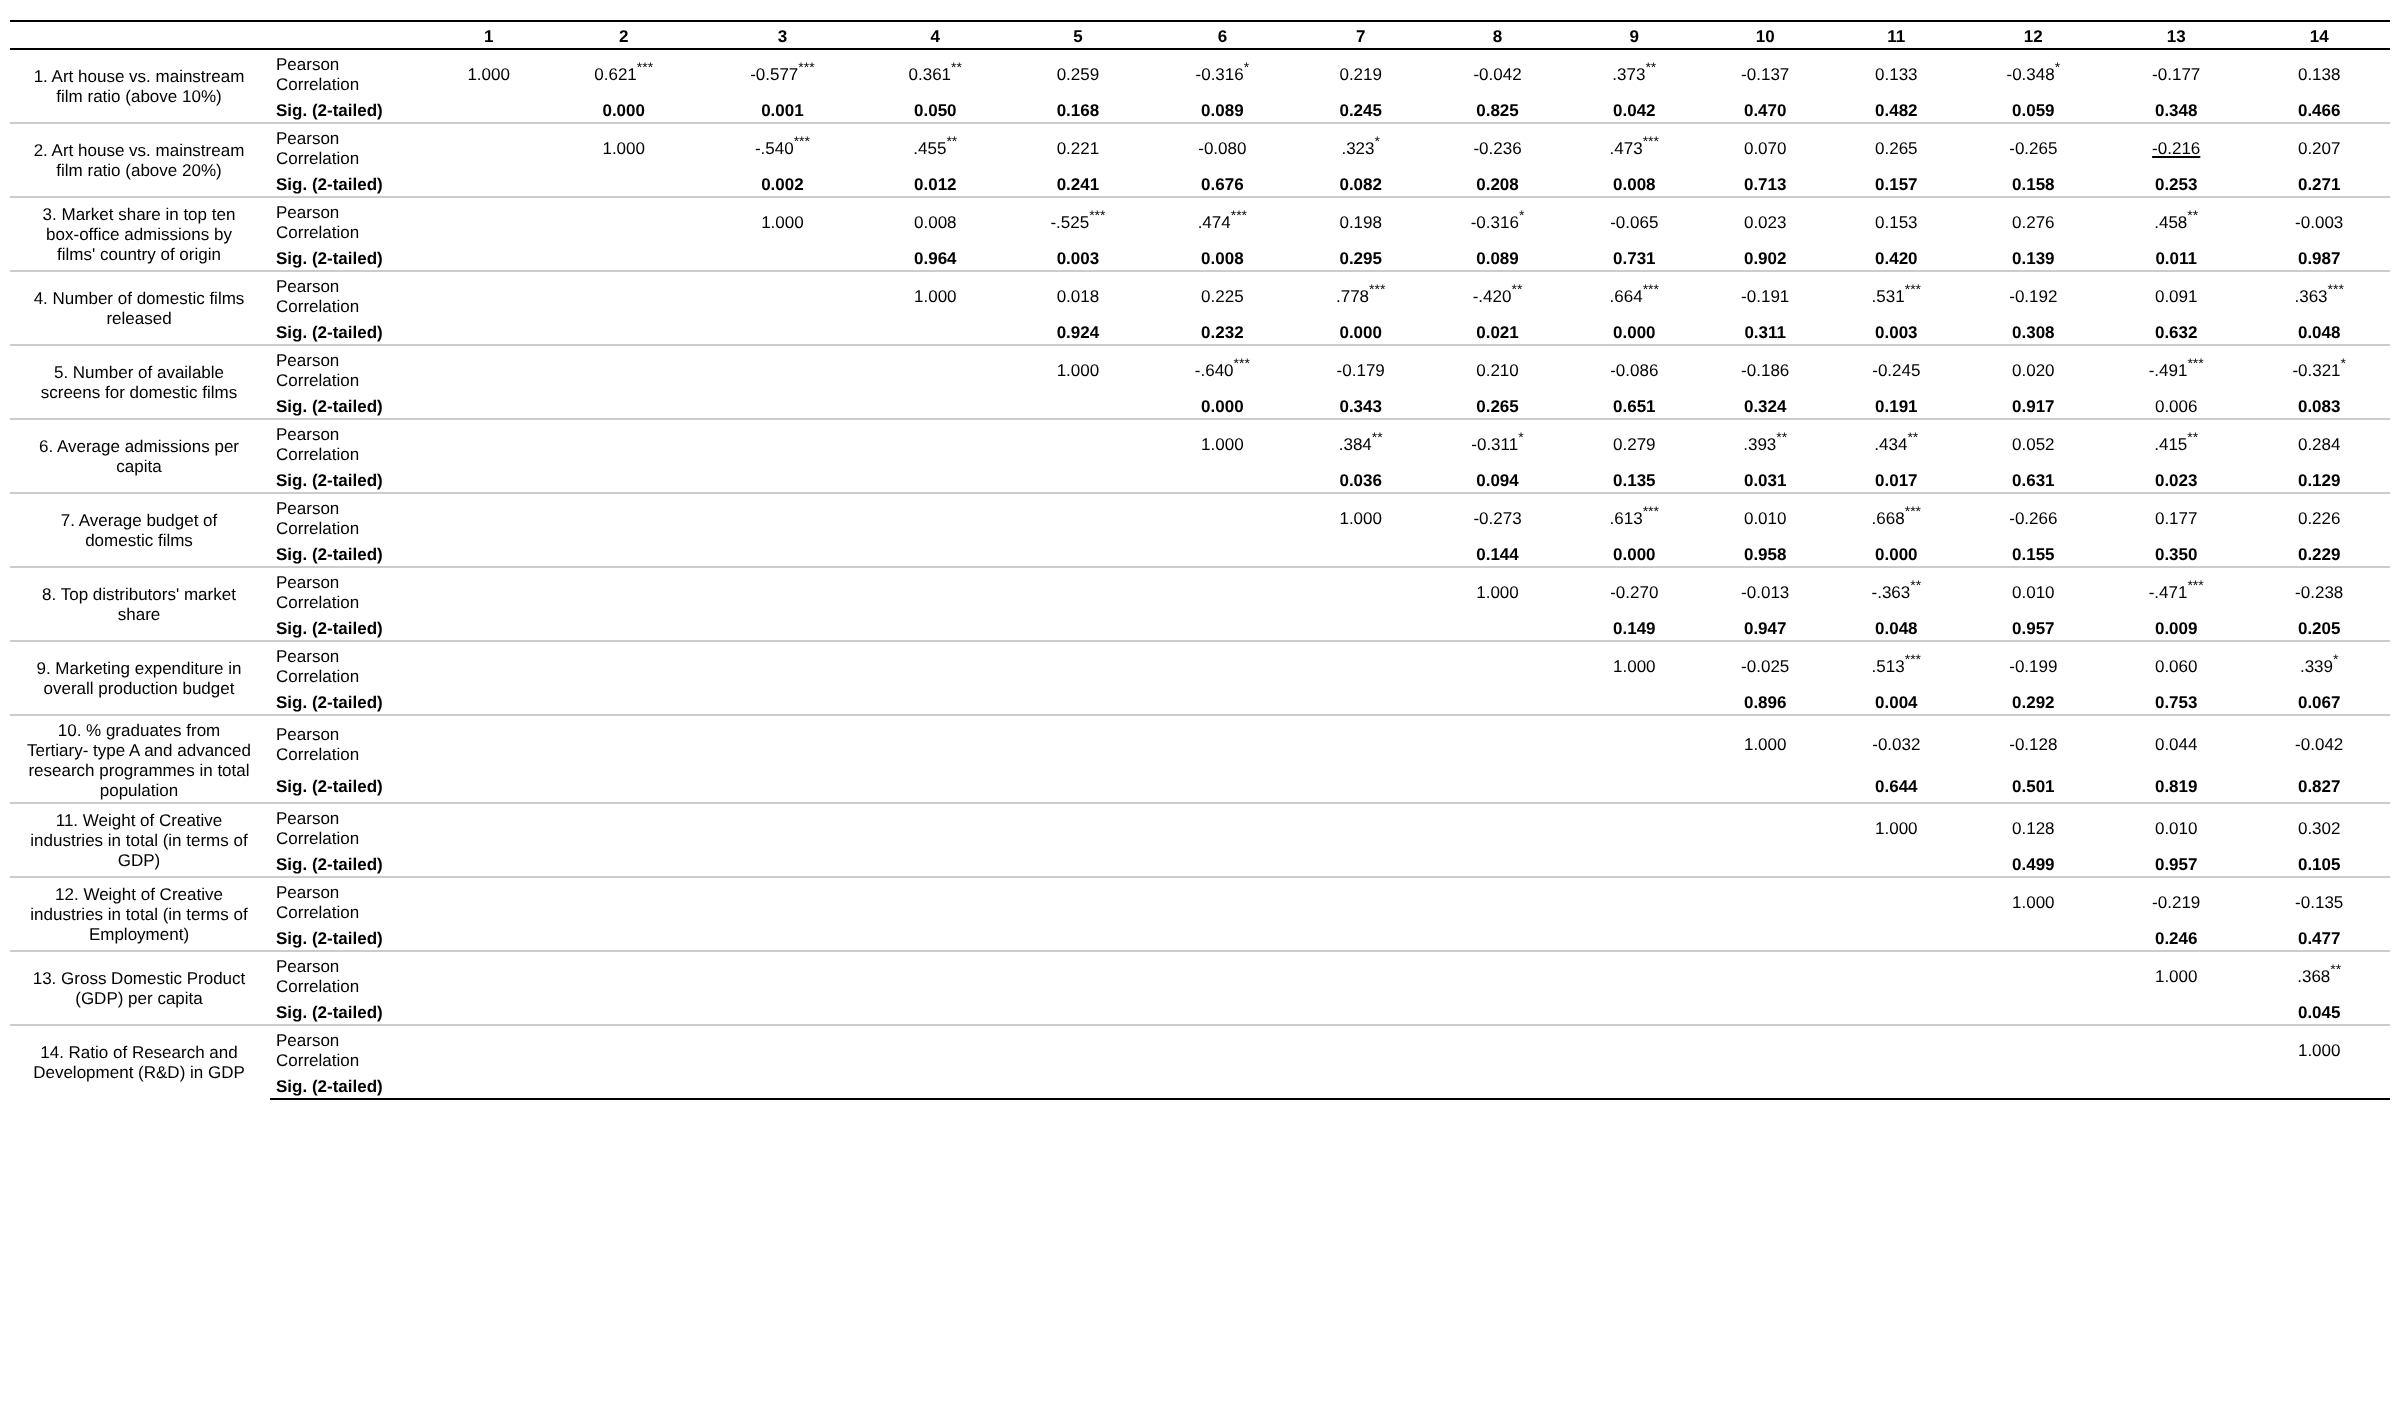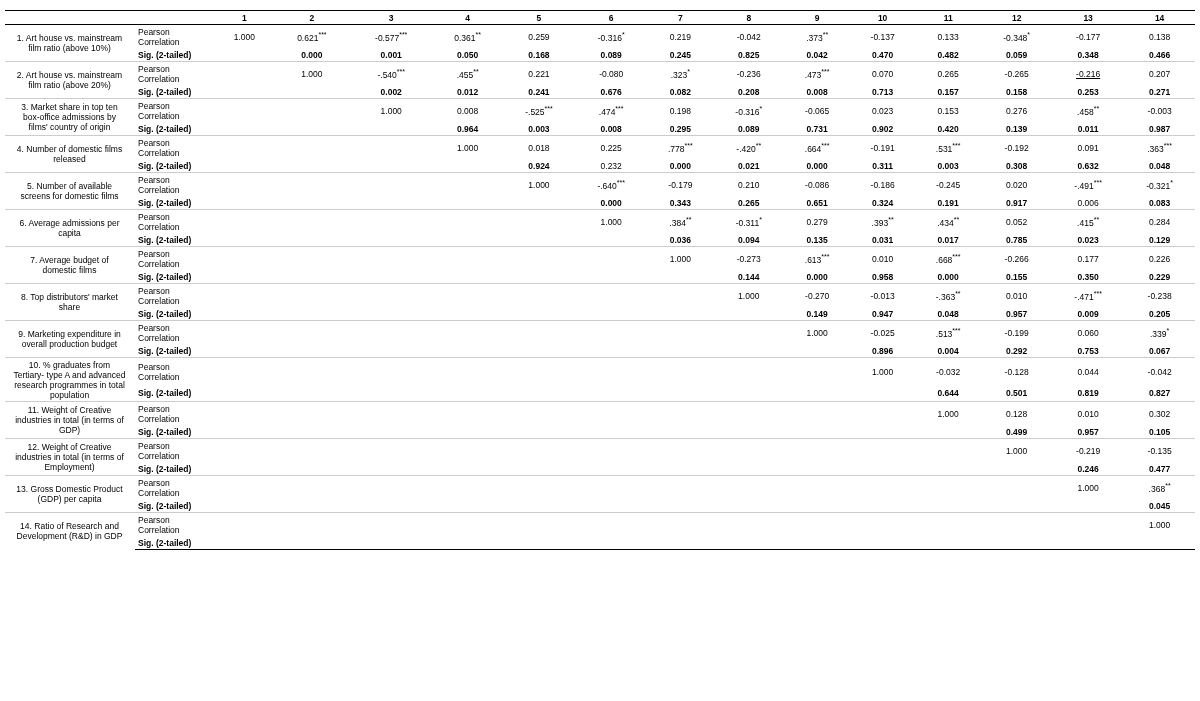--- a/index.html
+++ b/index.html
@@ -207,21 +207,21 @@
           <td style="border-top: 0.5px solid rgb(204, 204, 204);">0.091</td>
           <td style="border-top: 0.5px solid rgb(204, 204, 204);">.363<sup>***</sup></td>
         </tr>
         <tr class="sig-row">
           <td class="stat-label" style="font-weight: bold; border-bottom: 0.5px solid rgb(204, 204, 204);"><b>Sig. (2-tailed)</b></td>
           <td style="font-weight: bold; border-bottom: 0.5px solid rgb(204, 204, 204);"></td>
           <td style="font-weight: bold; border-bottom: 0.5px solid rgb(204, 204, 204);"></td>
           <td style="font-weight: bold; border-bottom: 0.5px solid rgb(204, 204, 204);"></td>
           <td style="font-weight: bold; border-bottom: 0.5px solid rgb(204, 204, 204);"></td>
           <td style="font-weight: bold; border-bottom: 0.5px solid rgb(204, 204, 204);">0.924</td>
-          <td style="font-weight: normal; border-bottom: 0.5px solid rgb(204, 204, 204); text-align: center;">0.232</td>
+          <td style="font-weight: bold; border-bottom: 0.5px solid rgb(204, 204, 204); text-align: center;">0.232</td>
           <td style="font-weight: bold; border-bottom: 0.5px solid rgb(204, 204, 204);">0.000</td>
           <td style="font-weight: bold; border-bottom: 0.5px solid rgb(204, 204, 204);">0.021</td>
           <td style="font-weight: bold; border-bottom: 0.5px solid rgb(204, 204, 204);">0.000</td>
           <td style="font-weight: bold; border-bottom: 0.5px solid rgb(204, 204, 204);">0.311</td>
           <td style="font-weight: bold; border-bottom: 0.5px solid rgb(204, 204, 204);">0.003</td>
           <td style="font-weight: bold; border-bottom: 0.5px solid rgb(204, 204, 204);">0.308</td>
           <td style="font-weight: bold; border-bottom: 0.5px solid rgb(204, 204, 204);">0.632</td>
           <td style="font-weight: bold; border-bottom: 0.5px solid rgb(204, 204, 204);">0.048</td>
         </tr>
         <tr class="pearson-row">
@@ -283,21 +283,21 @@
           <td style="font-weight: bold; border-bottom: 0.5px solid rgb(204, 204, 204);"></td>
           <td style="font-weight: bold; border-bottom: 0.5px solid rgb(204, 204, 204);"></td>
           <td style="font-weight: bold; border-bottom: 0.5px solid rgb(204, 204, 204);"></td>
           <td style="font-weight: bold; border-bottom: 0.5px solid rgb(204, 204, 204);"></td>
           <td style="font-weight: bold; border-bottom: 0.5px solid rgb(204, 204, 204);"></td>
           <td style="font-weight: bold; border-bottom: 0.5px solid rgb(204, 204, 204);">0.036</td>
           <td style="font-weight: bold; border-bottom: 0.5px solid rgb(204, 204, 204);">0.094</td>
           <td style="font-weight: bold; border-bottom: 0.5px solid rgb(204, 204, 204);">0.135</td>
           <td style="font-weight: bold; border-bottom: 0.5px solid rgb(204, 204, 204);">0.031</td>
           <td style="font-weight: bold; border-bottom: 0.5px solid rgb(204, 204, 204);">0.017</td>
-          <td style="font-weight: bold; border-bottom: 0.5px solid rgb(204, 204, 204);">0.785</td>
+          <td style="font-weight: bold; border-bottom: 0.5px solid rgb(204, 204, 204);">0.631</td>
           <td style="font-weight: bold; border-bottom: 0.5px solid rgb(204, 204, 204);">0.023</td>
           <td style="font-weight: bold; border-bottom: 0.5px solid rgb(204, 204, 204);">0.129</td>
         </tr>
         <tr class="pearson-row">
           <td class="row-label" rowspan="2" style="border-top: 0.5px solid rgb(204, 204, 204);">7. Average budget of<br>domestic films</td>
           <td class="stat-label" style="border-top: 0.5px solid rgb(204, 204, 204);">Pearson<br>Correlation</td>
           <td style="border-top: 0.5px solid rgb(204, 204, 204);"></td>
           <td style="border-top: 0.5px solid rgb(204, 204, 204);"></td>
           <td style="border-top: 0.5px solid rgb(204, 204, 204);"></td>
           <td style="border-top: 0.5px solid rgb(204, 204, 204);"></td>

